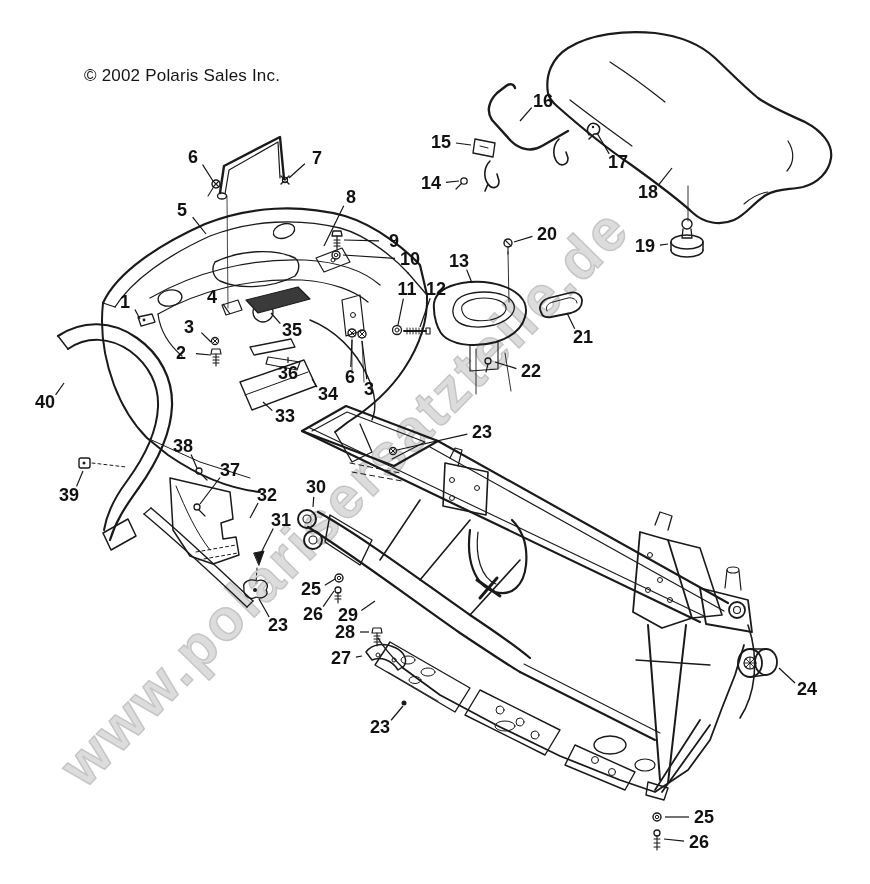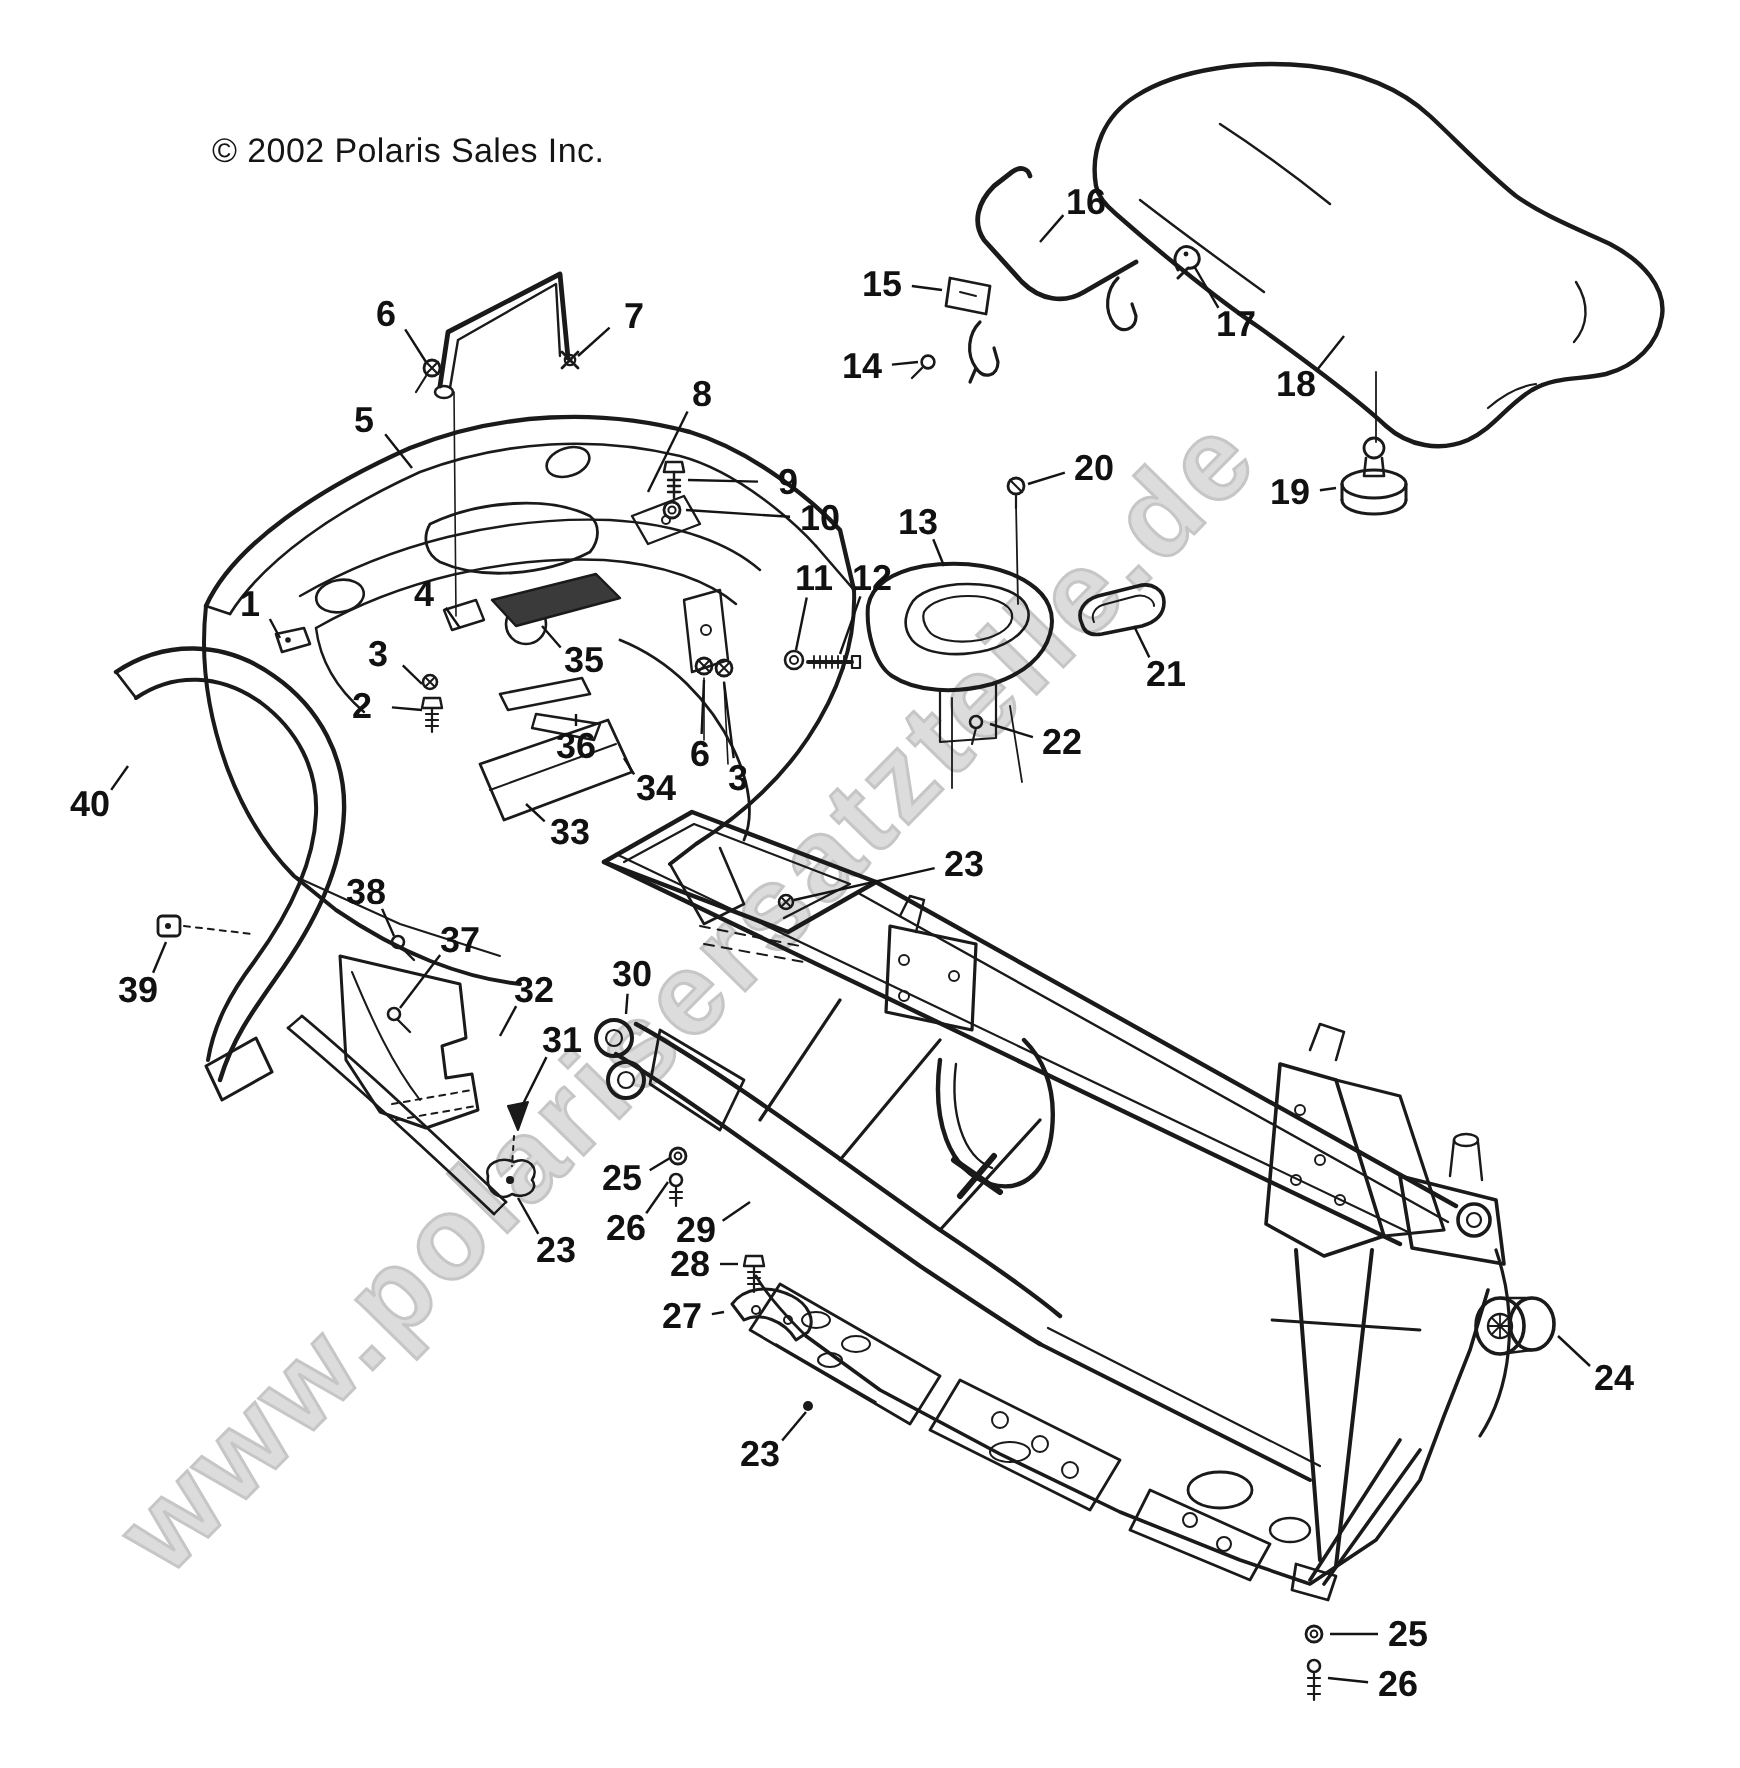--- a/index.html
+++ b/index.html
@@ -1,19 +1,19 @@
 <!DOCTYPE html>
 <html><head>
 <meta charset="utf-8">
 <style>
   html,body{margin:0;padding:0;background:#ffffff;}
   .page{position:relative;width:870px;height:884px;background:#ffffff;overflow:hidden;
         font-family:"Liberation Sans",sans-serif;}
   .copyright{position:absolute;left:84px;top:66px;font-size:17px;color:#151515;
-             letter-spacing:0.2px;z-index:3;margin-left:22px;}
+             letter-spacing:0.2px;z-index:3;}
   .watermark{position:absolute;left:70px;top:742px;z-index:1;white-space:nowrap;
              font-size:58px;font-weight:bold;letter-spacing:3px;color:#dcdcdc;
              -webkit-text-stroke:1.5px #c6c6c6;transform-origin:left center;
              transform:rotate(-45.5deg);}
   svg.diagram{position:absolute;left:0;top:0;z-index:2;}
   .callout-text{font-family:"Liberation Sans",sans-serif;font-size:18px;font-weight:bold;fill:#111;}
 </style>
 </head>
 <body>
 

